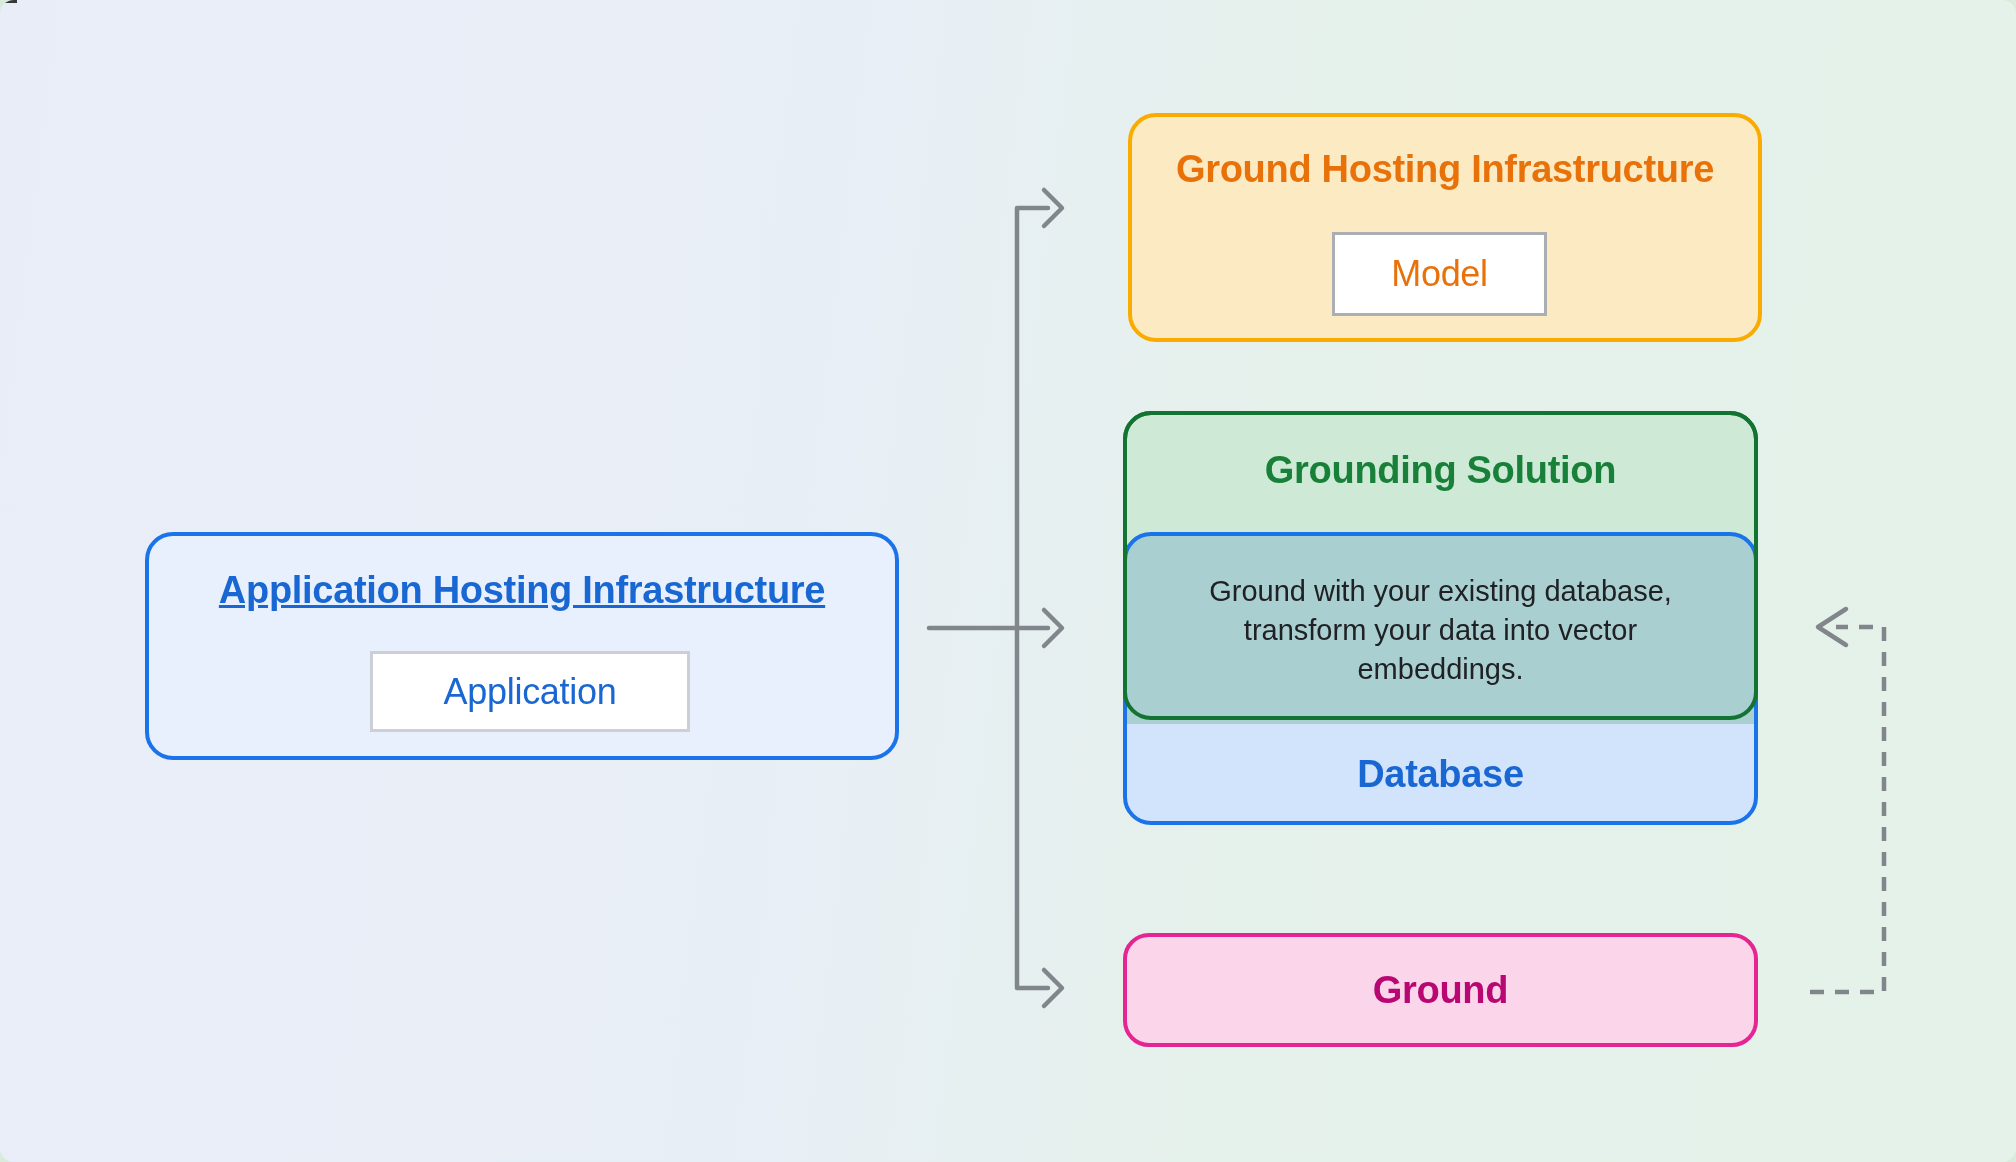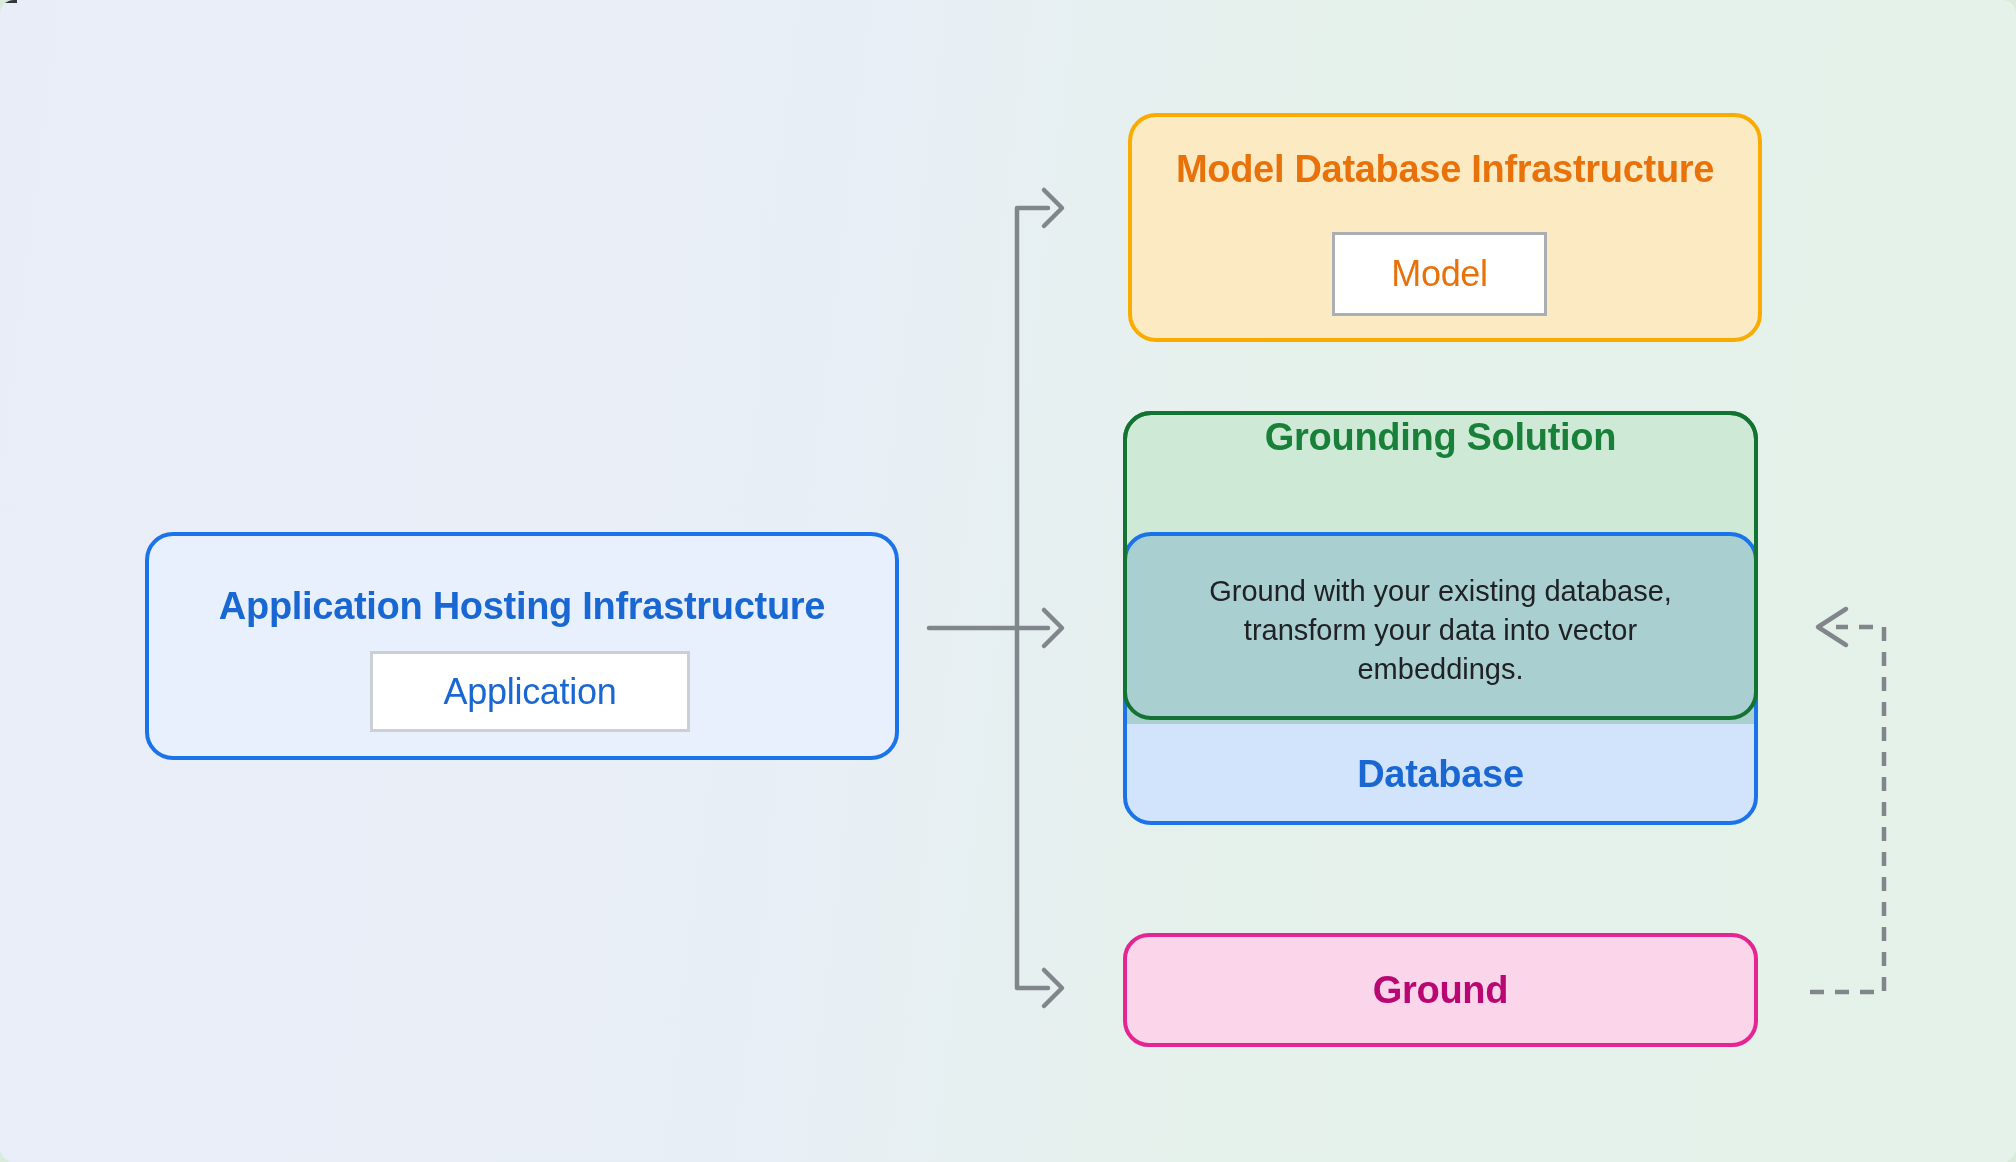--- a/index.html
+++ b/index.html
@@ -8,37 +8,37 @@
     position:relative;width:2016px;height:1162px;overflow:hidden;
     border-radius:14px;
     background:linear-gradient(97deg,#e9edf8 0%,#e8eef6 40%,#e5f1eb 62%,#e4f2e9 100%);
   }
   .box{position:absolute;box-sizing:border-box;}
   .box-title{font-weight:700;font-size:38px;line-height:44px;text-align:center;letter-spacing:-0.3px;}
 
   
   .app-box{left:145px;top:532px;width:754px;height:228px;background:#e8f0fe;
     border:4px solid #1a73e8;border-radius:28px;}
-  .app-box .box-title{margin-top:48px;color:#1967d2;}
+  .app-box .box-title{margin-top:32px;color:#1967d2;text-decoration:underline;}
   .chip{position:absolute;box-sizing:border-box;background:#ffffff;display:flex;align-items:center;justify-content:center;}
   .app-chip{left:221px;top:115px;width:320px;height:81px;border:3px solid #ccd0d4;}
   .chip-text{font-weight:400;font-size:36px;letter-spacing:-0.3px;}
   .blue-text{color:#1967d2;}
   .orange-text{color:#e8710a;}
 
   
   .model-box{left:1128px;top:113px;width:634px;height:229px;background:#fcebc2;
     border:4px solid #f9ab00;border-radius:28px;}
   .model-box .box-title{margin-top:30px;color:#e8710a;}
   .model-chip{left:200px;top:115px;width:215px;height:84px;border:3px solid #abaeb2;}
 
   
   .green-box{left:1123px;top:411px;width:635px;height:309px;background:#ceead6;
     border:4px solid #137333;border-radius:28px;z-index:2;}
-  .green-box .box-title{color:#188038;}
+  .green-box .box-title{margin-top:33px;color:#188038;}
 
   
   .db-box{left:1123px;top:532px;width:635px;height:293px;
     border:4px solid #1a73e8;border-radius:28px;z-index:3;
     background:linear-gradient(to bottom,#a9cfd0 0px,#a9cfd0 188px,#d2e3fc 188px,#d2e3fc 100%);padding-left:7px;}
   .db-desc{position:absolute;left:0;top:0;width:100%;height:188px;
     display:flex;align-items:center;justify-content:center;text-align:center;
     font-size:29px;line-height:39px;color:#202124;white-space:pre-line;}
   .db-label{position:absolute;left:0;top:188px;width:100%;height:101px;
     display:flex;align-items:center;justify-content:center;
@@ -74,21 +74,21 @@
   </svg>
 
   <div class="box app-box">
     <div class="box-title">Application Hosting Infrastructure</div>
     <div class="chip app-chip">
       <span class="chip-text blue-text">Application</span>
     </div>
   </div>
 
   <div class="box model-box">
-    <div class="box-title">Model Database Infrastructure</div>
+    <div class="box-title">Ground Hosting Infrastructure</div>
     <div class="chip model-chip">
       <span class="chip-text orange-text">Model</span>
     </div>
   </div>
 
   <div class="box green-box">
     <div class="box-title">Grounding Solution</div>
   </div>
 
   <div class="box db-box">

